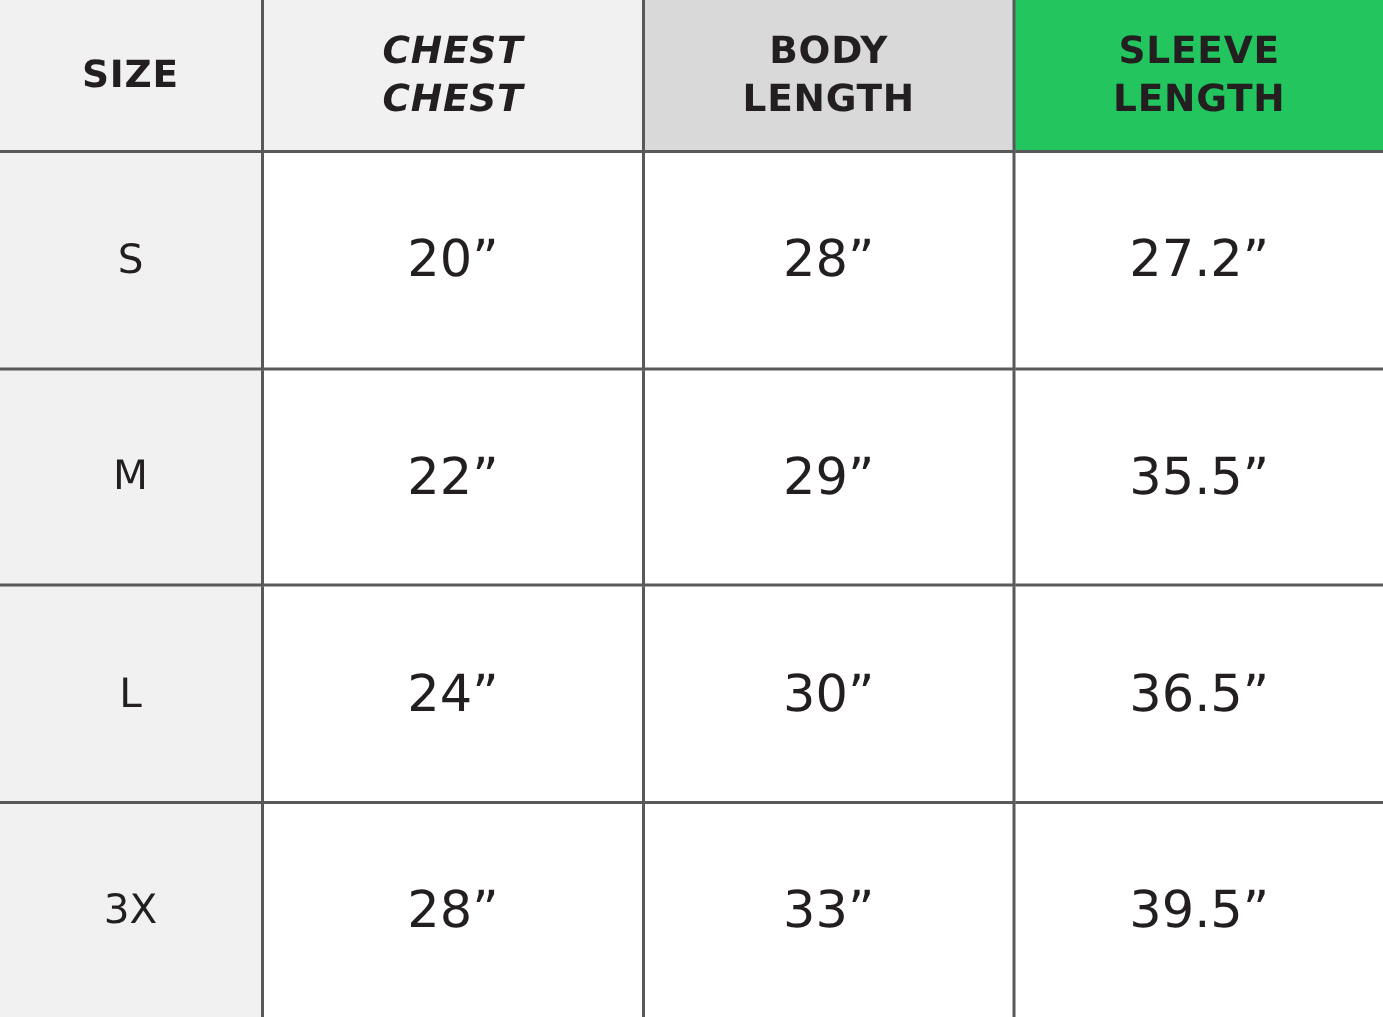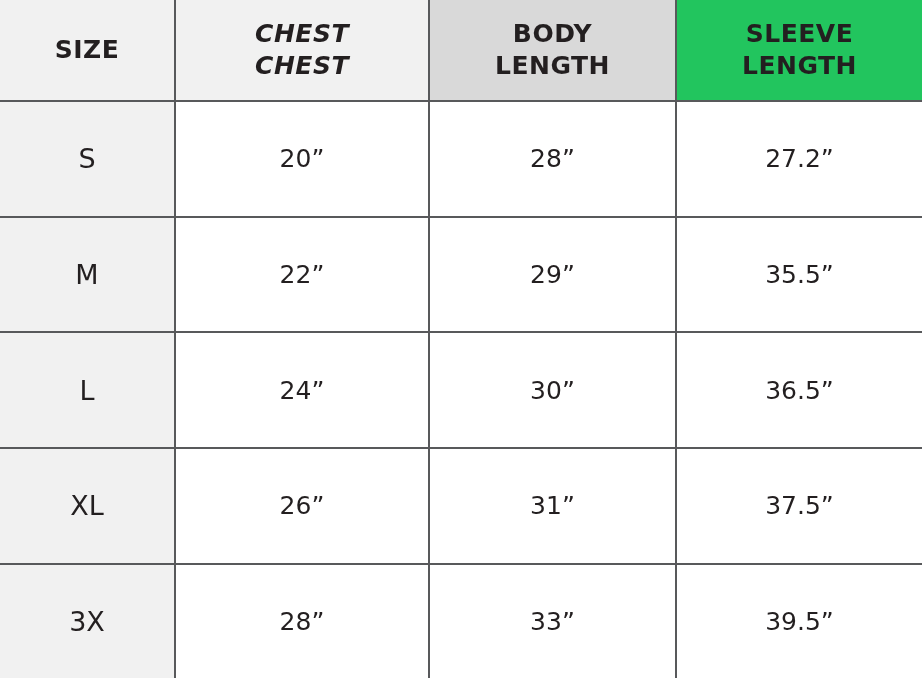--- a/index.html
+++ b/index.html
@@ -59,21 +59,21 @@
     letter-spacing: 0.5px;
     line-height: 1.28;
     height: 100px;
   }
   thead th.h-size   { background: #f1f1f1; }
   thead th.h-chest  { background: #f1f1f1; font-style: italic; }
   thead th.h-body   { background: #d9d9d9; }
   thead th.h-sleeve { background: #22c55e; }
 
   tbody td {
-    font-size: 25px;
+    font-size: 34px;
     font-weight: normal;
     height: 96px;
   }
   tbody td.c-size {
     background: #f1f1f1;
     font-size: 27px;
   }
   tbody td.c-body {
     background: #ffffff;
   }
@@ -122,26 +122,20 @@
         <td class="c-body">29”</td>
         <td class="c-sleeve">35.5”</td>
       </tr>
       <tr>
         <td class="c-size">L</td>
         <td class="c-chest">24”</td>
         <td class="c-body">30”</td>
         <td class="c-sleeve">36.5”</td>
       </tr>
       <tr>
-        <td class="c-size">XL</td>
-        <td class="c-chest">26”</td>
-        <td class="c-body">31”</td>
-        <td class="c-sleeve">37.5”</td>
-      </tr>
-      <tr>
         <td class="c-size">3X</td>
         <td class="c-chest">28”</td>
         <td class="c-body">33”</td>
         <td class="c-sleeve">39.5”</td>
       </tr>
     </tbody>
   </table>
 </div>
 
 </body></html>

